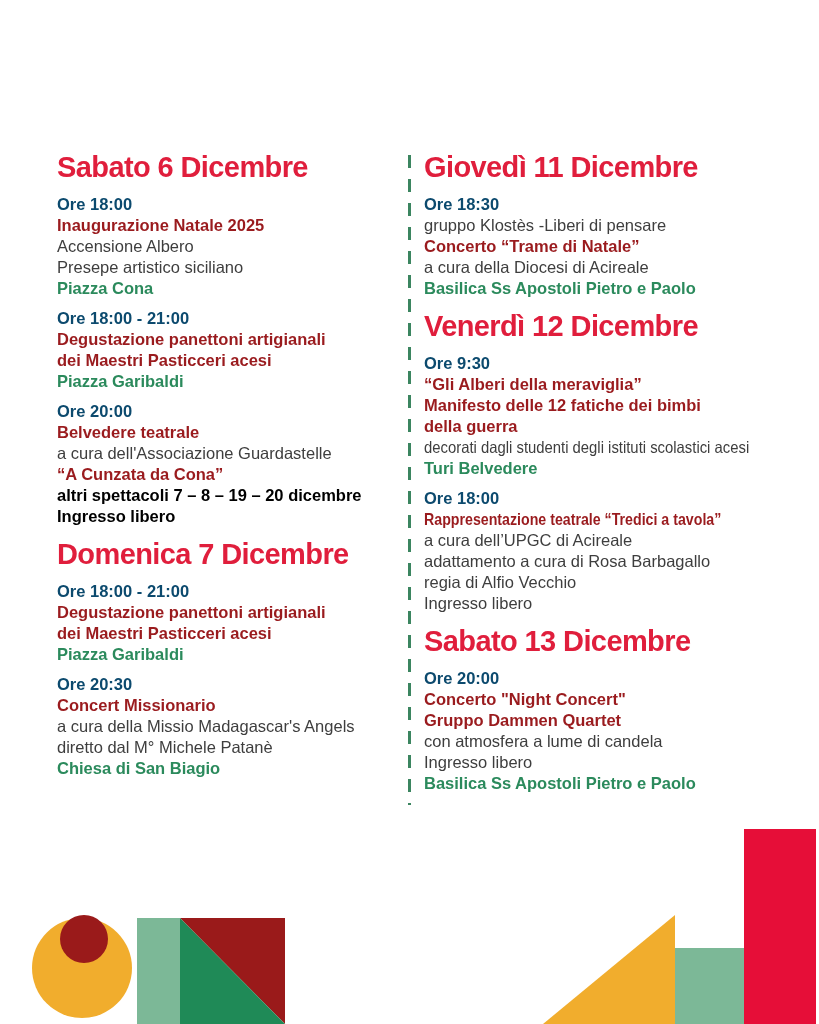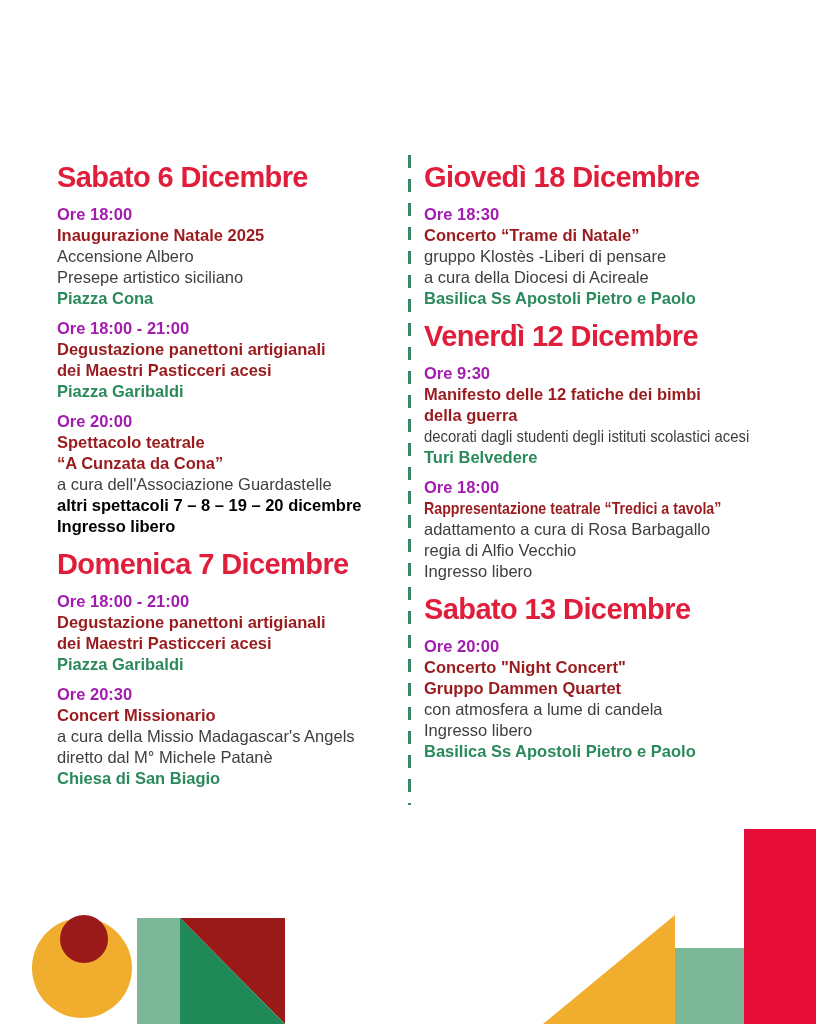--- a/index.html
+++ b/index.html
@@ -3,33 +3,33 @@
 <meta charset="utf-8">
 <style>
   html,body{margin:0;padding:0;background:#ffffff;}
   .poster{
     position:relative;
     width:819px;height:1024px;
     background:#ffffff;
     overflow:hidden;
     font-family:"Liberation Sans","DejaVu Sans",sans-serif;
   }
-  .col{position:absolute;top:160px;}
+  .col{position:absolute;top:150px;}
   .col-left{left:57px;width:335px;}
   .col-right{left:424px;width:378px;}
   .day-title{
     margin:10px 0 10px 0;
     font-size:29px;line-height:34px;
     font-weight:bold;letter-spacing:-0.6px;
     color:#E01E3C;white-space:nowrap;
   }
   .col section:first-child .day-title{margin-top:0;}
   .event{margin:0 0 9px 0;}
   .ln{font-size:16.5px;line-height:21px;white-space:nowrap;}
-  .t-time{color:#a21caf;font-weight:bold;}
+  .t-time{color:#0c4a6e;font-weight:bold;}
   .t-title{color:#9A1B1E;font-weight:bold;}
   .t-body{color:#3E3E3E;}
   .t-bodyb{color:#000000;font-weight:bold;}
   .t-venue{color:#2B8A5C;font-weight:bold;}
   .condensed{transform:scaleX(0.9);transform-origin:left center;}
   .condensed-strong{transform:scaleX(0.86);transform-origin:left center;}
 
   .divider{
     position:absolute;left:408px;top:155px;width:3px;height:650px;
     background:repeating-linear-gradient(to bottom,#3B8560 0 13px,transparent 13px 24px);
@@ -67,23 +67,23 @@
 
       <div class="event">
         <div class="ln t-time">Ore 18:00 - 21:00</div>
         <div class="ln t-title">Degustazione panettoni artigianali</div>
         <div class="ln t-title">dei Maestri Pasticceri acesi</div>
         <div class="ln t-venue">Piazza Garibaldi</div>
       </div>
 
       <div class="event">
         <div class="ln t-time">Ore 20:00</div>
-        <div class="ln t-title">Spettacolo teatrale</div>
+        <div class="ln t-title">Belvedere teatrale</div>
+        <div class="ln t-body">a cura dell'Associazione Guardastelle</div>
         <div class="ln t-title">“A Cunzata da Cona”</div>
-        <div class="ln t-body">a cura dell'Associazione Guardastelle</div>
         <div class="ln t-bodyb">altri spettacoli 7 – 8 – 19 – 20 dicembre</div>
         <div class="ln t-bodyb">Ingresso libero</div>
       </div>
     </section>
 
     <section>
       <h2 class="day-title">Domenica 7 Dicembre</h2>
 
       <div class="event">
         <div class="ln t-time">Ore 18:00 - 21:00</div>
@@ -100,45 +100,47 @@
         <div class="ln t-venue">Chiesa di San Biagio</div>
       </div>
     </section>
   </div>
 
   <div class="divider"></div>
 
   <div class="col col-right">
 
     <section>
-      <h2 class="day-title">Giovedì 18 Dicembre</h2>
+      <h2 class="day-title">Giovedì 11 Dicembre</h2>
 
       <div class="event">
         <div class="ln t-time">Ore 18:30</div>
+        <div class="ln t-body">gruppo Klostès -Liberi di pensare</div>
         <div class="ln t-title">Concerto “Trame di Natale”</div>
-        <div class="ln t-body">gruppo Klostès -Liberi di pensare</div>
         <div class="ln t-body">a cura della Diocesi di Acireale</div>
         <div class="ln t-venue">Basilica Ss Apostoli Pietro e Paolo</div>
       </div>
     </section>
 
     <section>
       <h2 class="day-title">Venerdì 12 Dicembre</h2>
 
       <div class="event">
         <div class="ln t-time">Ore 9:30</div>
+        <div class="ln t-title">“Gli Alberi della meraviglia”</div>
         <div class="ln t-title">Manifesto delle 12 fatiche dei bimbi</div>
         <div class="ln t-title">della guerra</div>
         <div class="ln t-body condensed">decorati dagli studenti degli istituti scolastici acesi</div>
         <div class="ln t-venue">Turi Belvedere</div>
       </div>
 
       <div class="event">
         <div class="ln t-time">Ore 18:00</div>
         <div class="ln t-title condensed-strong">Rappresentazione teatrale “Tredici a tavola”</div>
+        <div class="ln t-body">a cura dell’UPGC di Acireale</div>
         <div class="ln t-body">adattamento a cura di Rosa Barbagallo</div>
         <div class="ln t-body">regia di Alfio Vecchio</div>
         <div class="ln t-body">Ingresso libero</div>
       </div>
     </section>
 
     <section>
       <h2 class="day-title">Sabato 13 Dicembre</h2>
 
       <div class="event">

